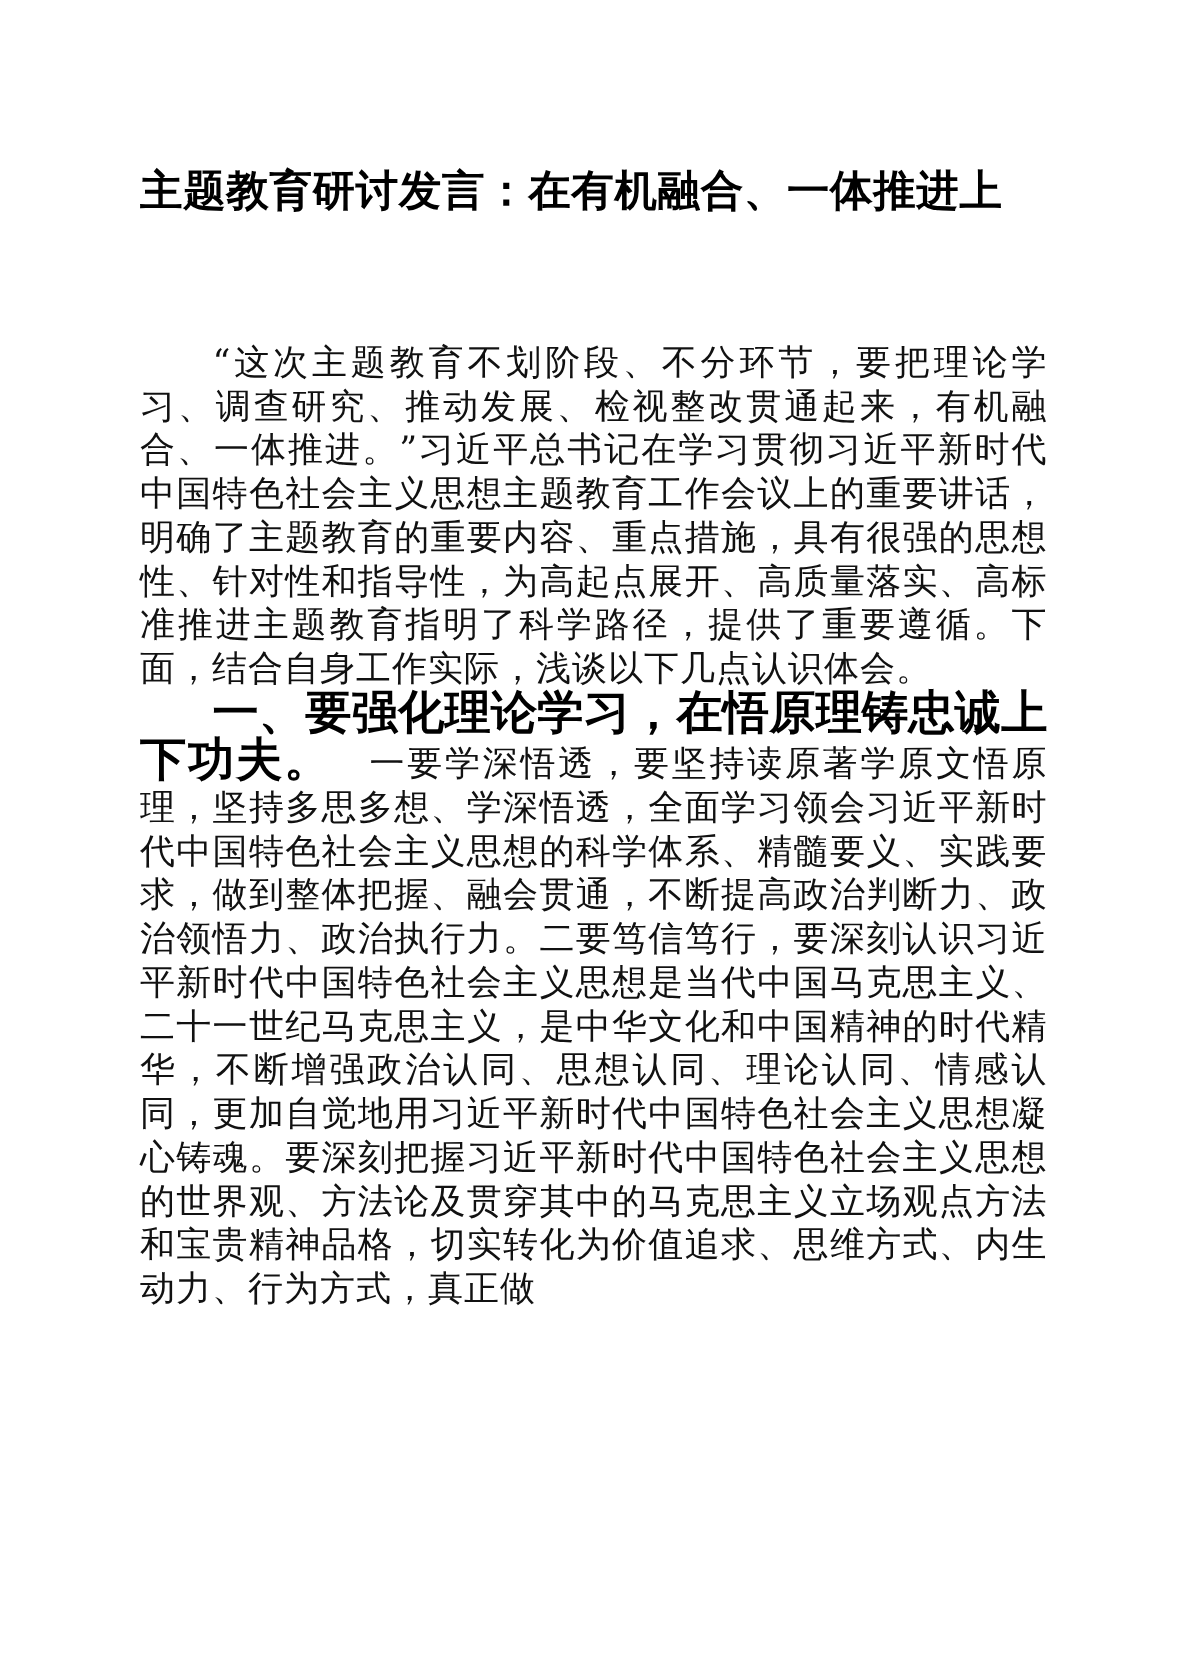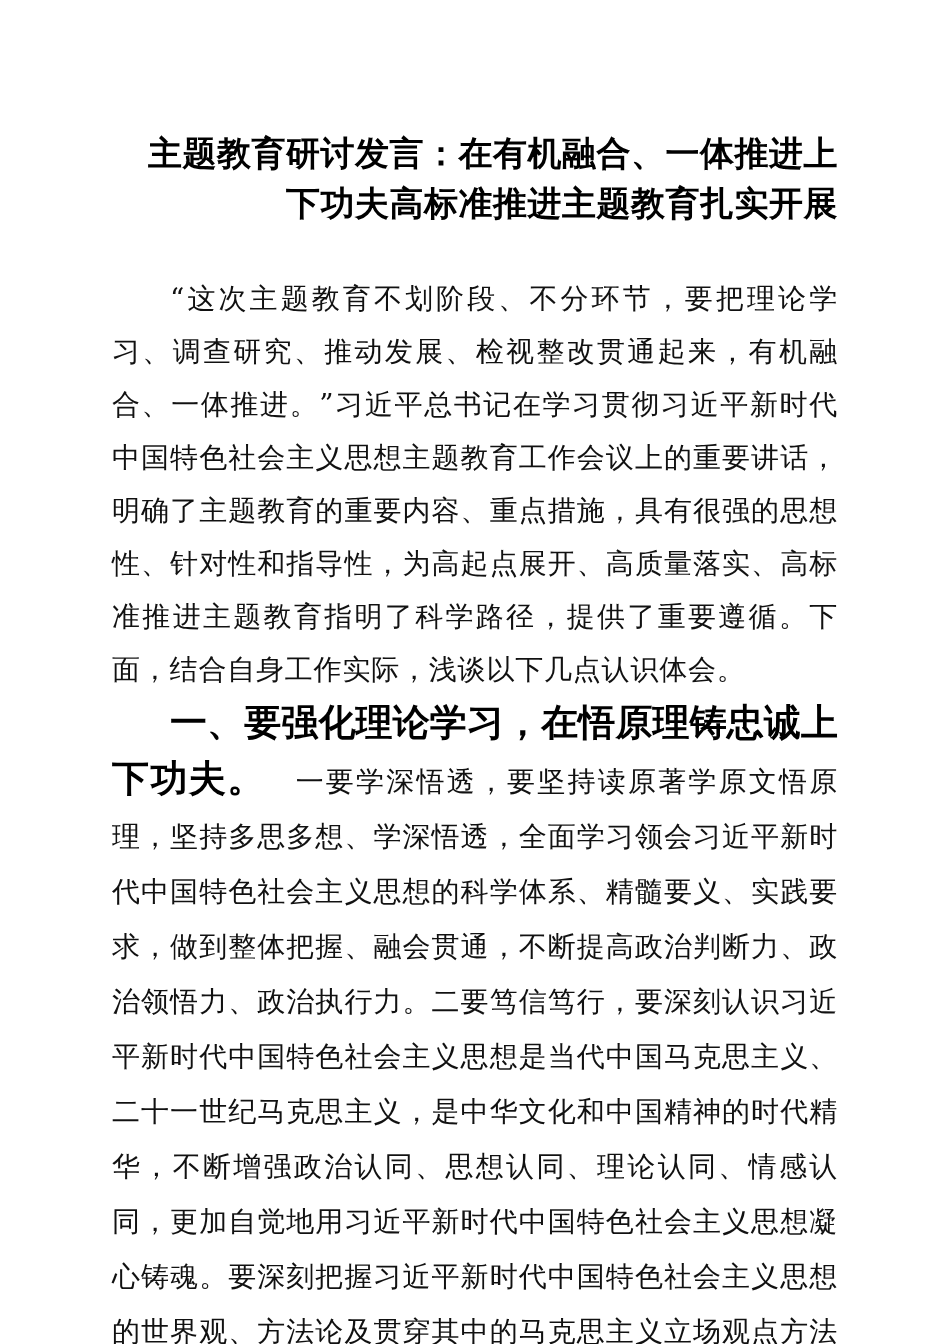--- a/index.html
+++ b/index.html
@@ -25,21 +25,21 @@
     box-sizing: border-box;
     padding: 0;
   }
 
   
   .doc-title {
     position: absolute;
     top: 128px;
     left: 112px;
     width: 726px;
-    text-align: right;
+    text-align: left;
     font-family: "DejaVu Serif", "Liberation Serif", serif;
     font-weight: bold;
     font-size: 34px;
     line-height: 50px;
     letter-spacing: 0.5px;
     color: #000000;
   }
 
   
   .body-block {
@@ -48,21 +48,21 @@
     left: 112px;
     width: 726px;
   }
 
   p.para {
     margin: 0;
     padding: 0;
     font-family: "DejaVu Serif", "Liberation Serif", serif;
     font-weight: 300;
     font-size: 28px;
-    line-height: 53px;
+    line-height: 35px;
     letter-spacing: 0.8px;
     text-align: justify;
     text-justify: inter-character;
     text-indent: 58px;
     color: #111111;
   }
 
   p.para + p.para {
     margin-top: 0px;
   }
@@ -70,33 +70,32 @@
   
   .sec-lead {
     font-family: "DejaVu Sans", "Liberation Sans", sans-serif;
     font-weight: bold;
     font-size: 37px;
     letter-spacing: 0px;
     color: #000000;
   }
 
   .runon {
-    font-family: Liberation Mono, monospace;
+    font-family: Liberation Sans, sans-serif;
     font-weight: 300;
     margin-left: 30px;
   }
 </style>
 </head>
 <body>
 
 <div class="page">
 
   <div class="doc-title">
     <div>主题教育研讨发言：在有机融合、一体推进上</div>
-    <div>下功夫高标准推进主题教育扎实开展</div>
   </div>
 
   <div class="body-block">
 
     <p class="para"><span>“这次主题教育不划阶段、不分环节，要把理论学习、调查研究、推动发展、检视整改贯通起来，有机融合、一体推进。”习近平总书记在学习贯彻习近平新时代中国特色社会主义思想主题教育工作会议上的重要讲话，明确了主题教育的重要内容、重点措施，具有很强的思想性、针对性和指导性，为高起点展开、高质量落实、高标准推进主题教育指明了科学路径，提供了重要遵循。下面，结合自身工作实际，浅谈以下几点认识体会。</span></p>
 
     <p class="para"><span class="sec-lead">一、要强化理论学习，在悟原理铸忠诚上下功夫。</span><span class="runon">一要学深悟透，要坚持读原著学原文悟原理，坚持多思多想、学深悟透，全面学习领会习近平新时代中国特色社会主义思想的科学体系、精髓要义、实践要求，做到整体把握、融会贯通，不断提高政治判断力、政治领悟力、政治执行力。二要笃信笃行，要深刻认识习近平新时代中国特色社会主义思想是当代中国马克思主义、二十一世纪马克思主义，是中华文化和中国精神的时代精华，不断增强政治认同、思想认同、理论认同、情感认同，更加自觉地用习近平新时代中国特色社会主义思想凝心铸魂。要深刻把握习近平新时代中国特色社会主义思想的世界观、方法论及贯穿其中的马克思主义立场观点方法和宝贵精神品格，切实转化为价值追求、思维方式、内生动力、行为方式，真正做</span></p>
 
   </div>
 

